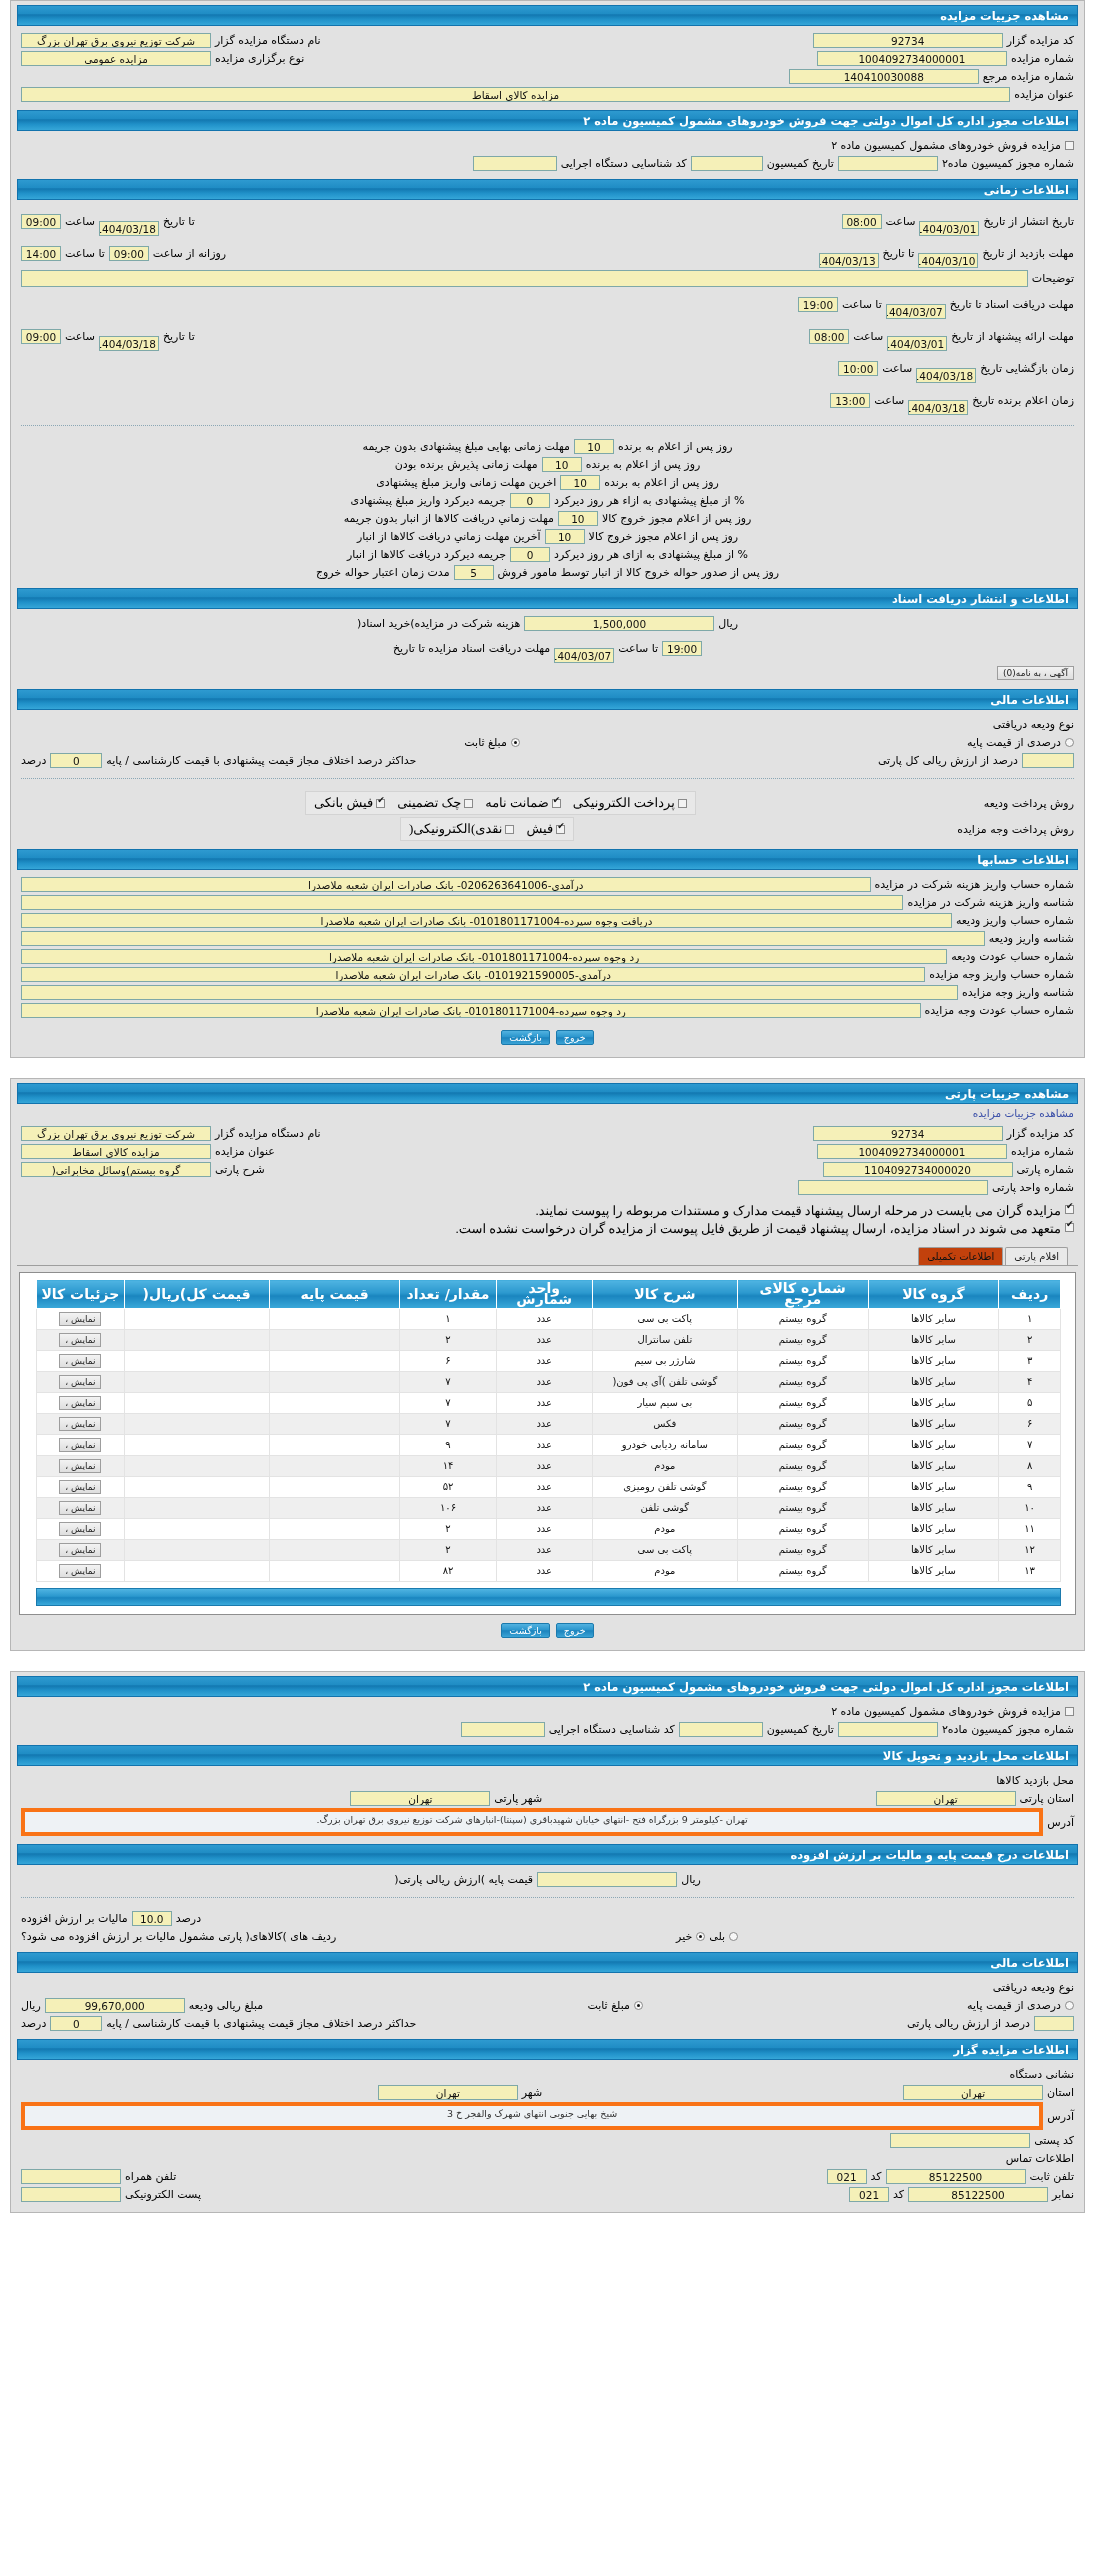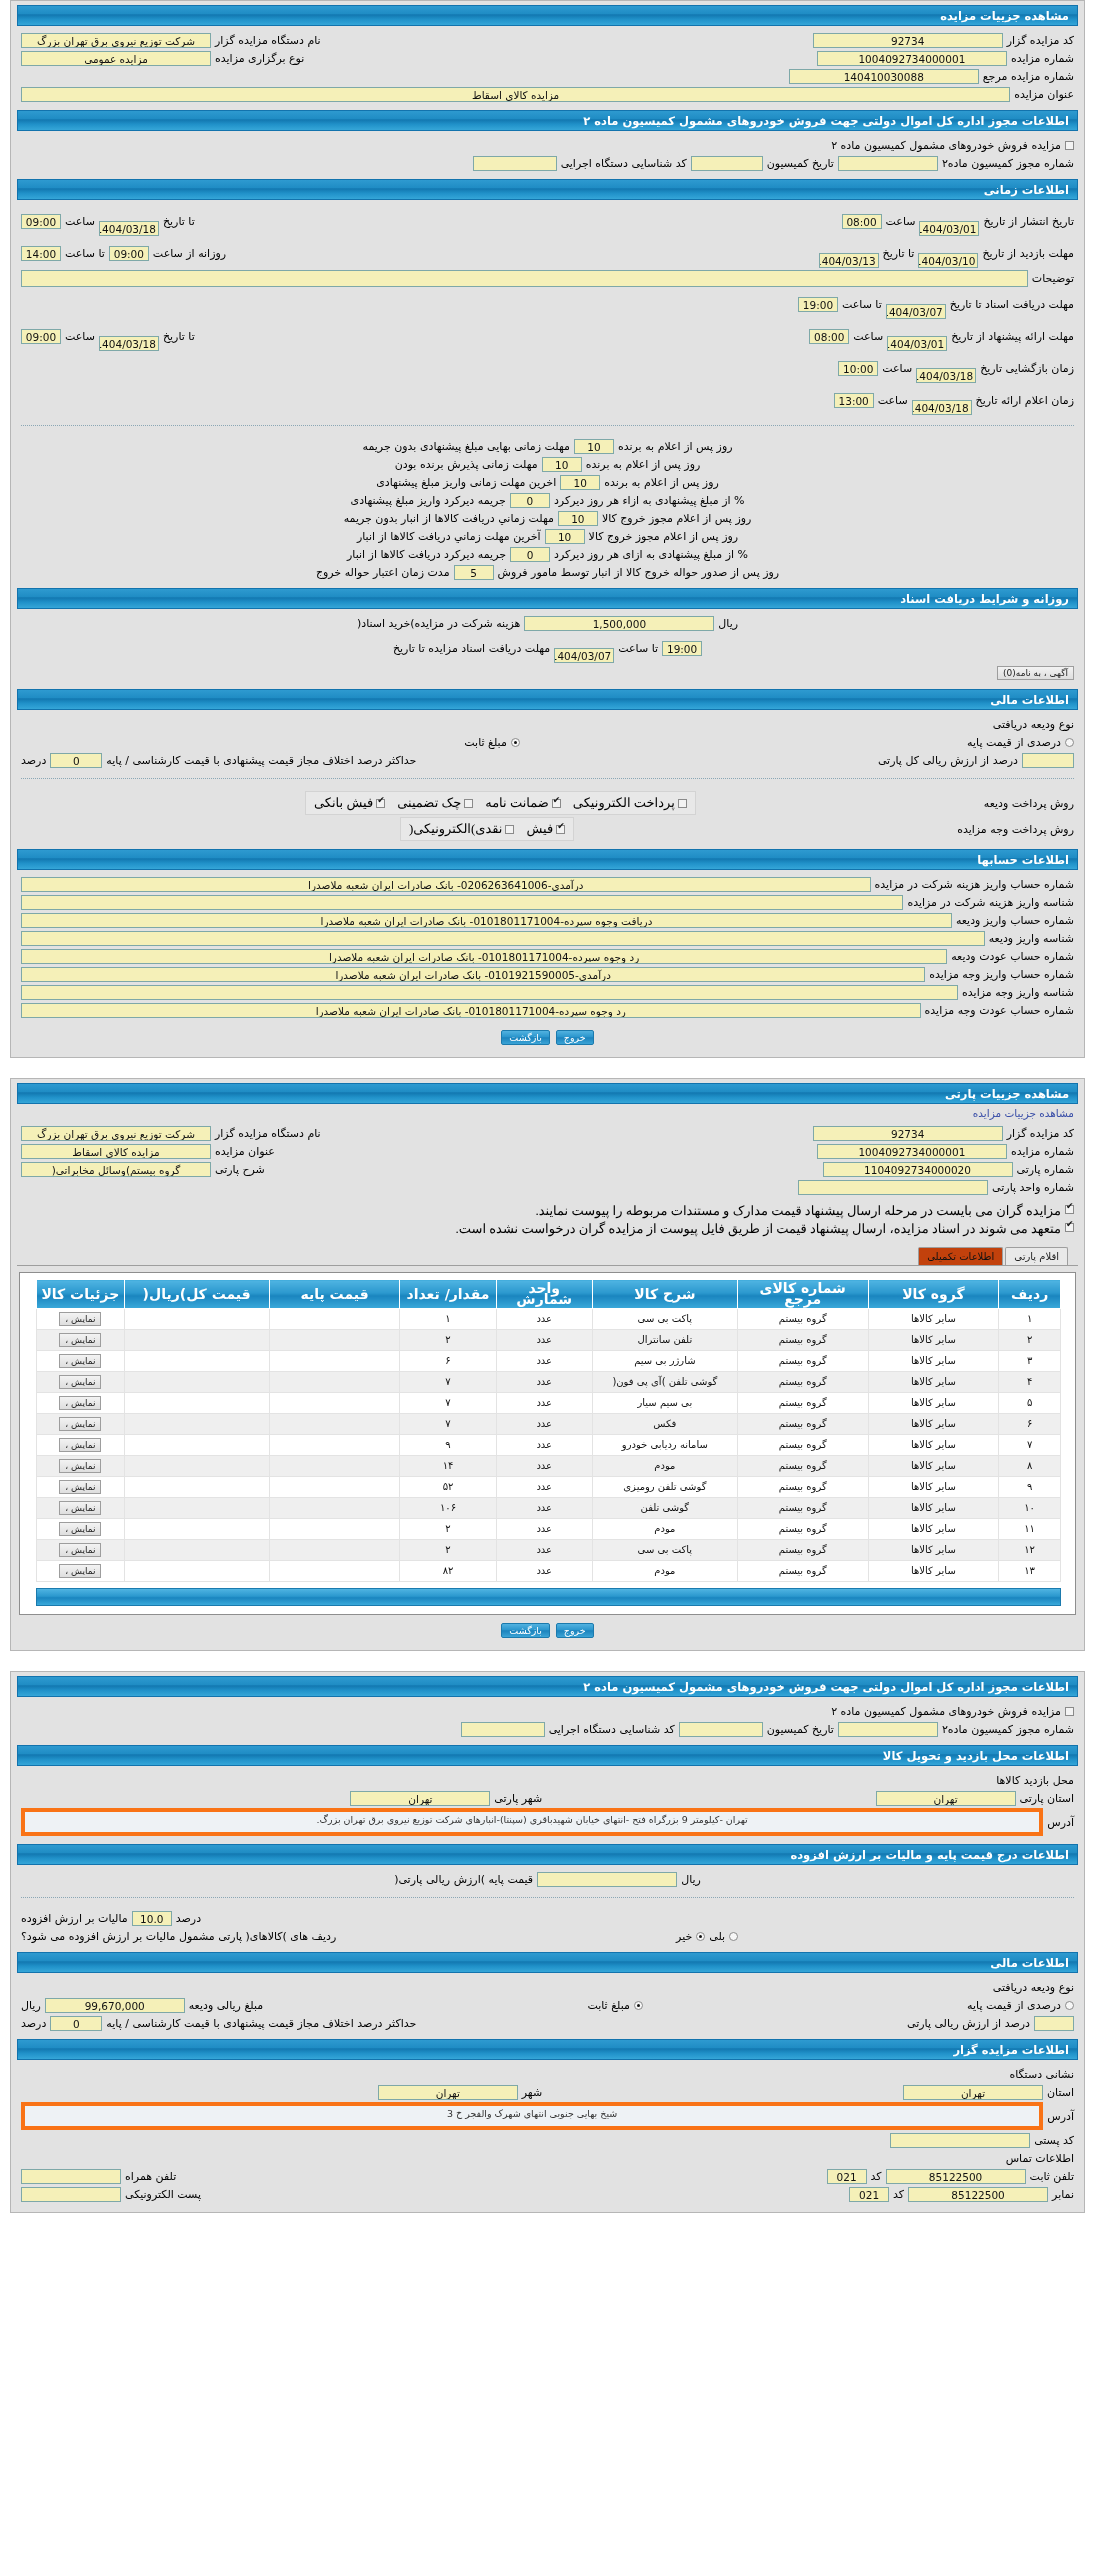--- a/index.html
+++ b/index.html
@@ -359,21 +359,21 @@
       </div>
 
       <div class="row">
         <span class="lbl">زمان بازگشایی   تاریخ</span>
         <span class="fld w60">1404/03/18</span>
         <span class="lbl">ساعت</span>
         <span class="fld w40">10:00</span>
       </div>
 
       <div class="row">
-        <span class="lbl">زمان اعلام ارائه   تاریخ</span>
+        <span class="lbl">زمان اعلام برنده   تاریخ</span>
         <span class="fld w60">1404/03/18</span>
         <span class="lbl">ساعت</span>
         <span class="fld w40">13:00</span>
       </div>
     </div>
 
     <div class="dotted"></div>
 
     <div class="rows">
       <div class="row center">
@@ -412,21 +412,21 @@
         <span class="lbl">جریمه دیرکرد دریافت کالاها از انبار</span>
       </div>
       <div class="row center">
         <span class="lbl">روز پس از صدور حواله خروج کالا از انبار توسط مامور فروش</span>
         <span class="fld w40">5</span>
         <span class="lbl">مدت زمان اعتبار حواله خروج</span>
       </div>
     </div>
 
     <div class="barwrap">
-      <div class="bar">روزانه و شرایط دریافت اسناد</div>
+      <div class="bar">اطلاعات و انتشار دریافت اسناد</div>
     </div>
     <div class="rows">
       <div class="row center">
         <span class="lbl">ریال</span>
         <span class="fld w190">1,500,000</span>
         <span class="lbl">هزینه شرکت در مزایده)خرید اسناد(</span>
       </div>
       <div class="row center">
         <span class="fld w40">19:00</span>
         <span class="lbl">تا ساعت</span>

